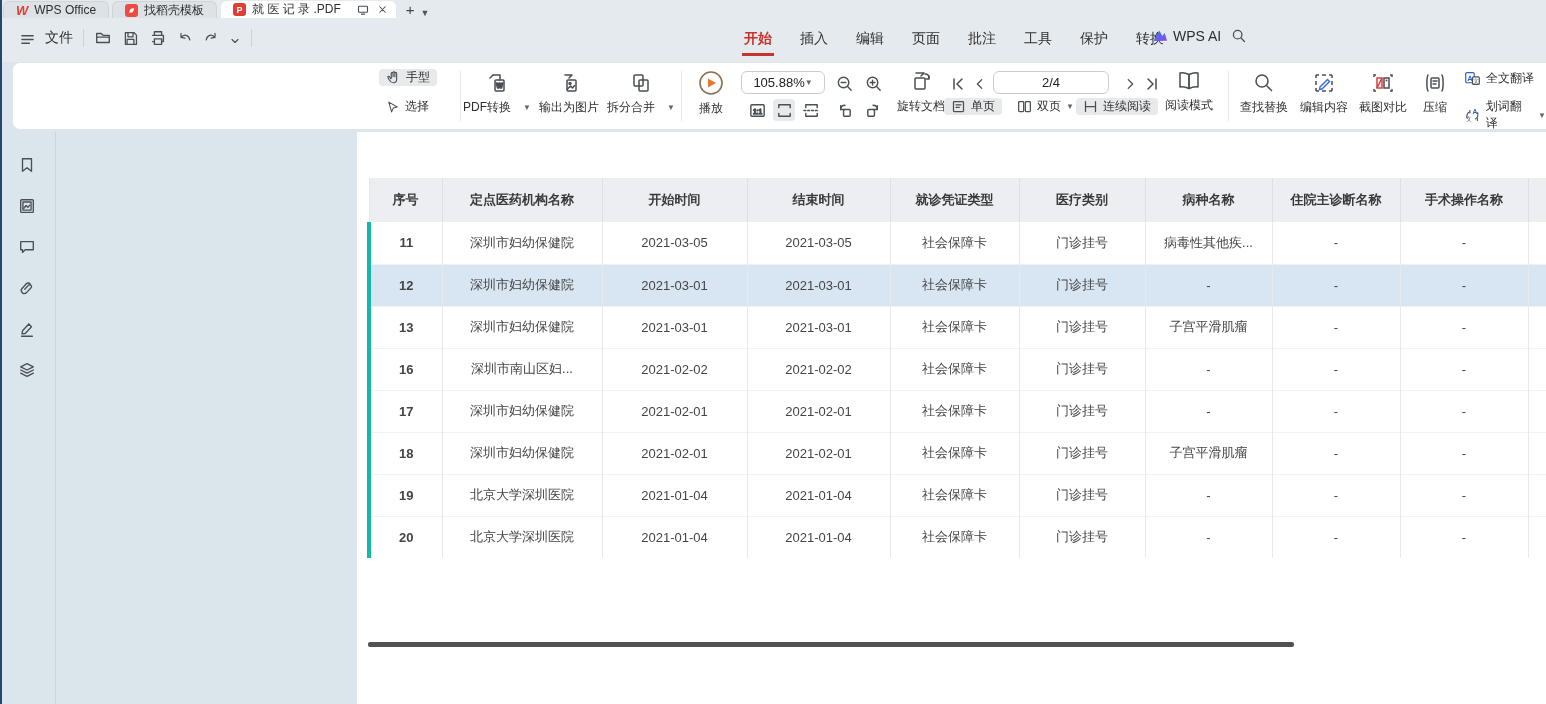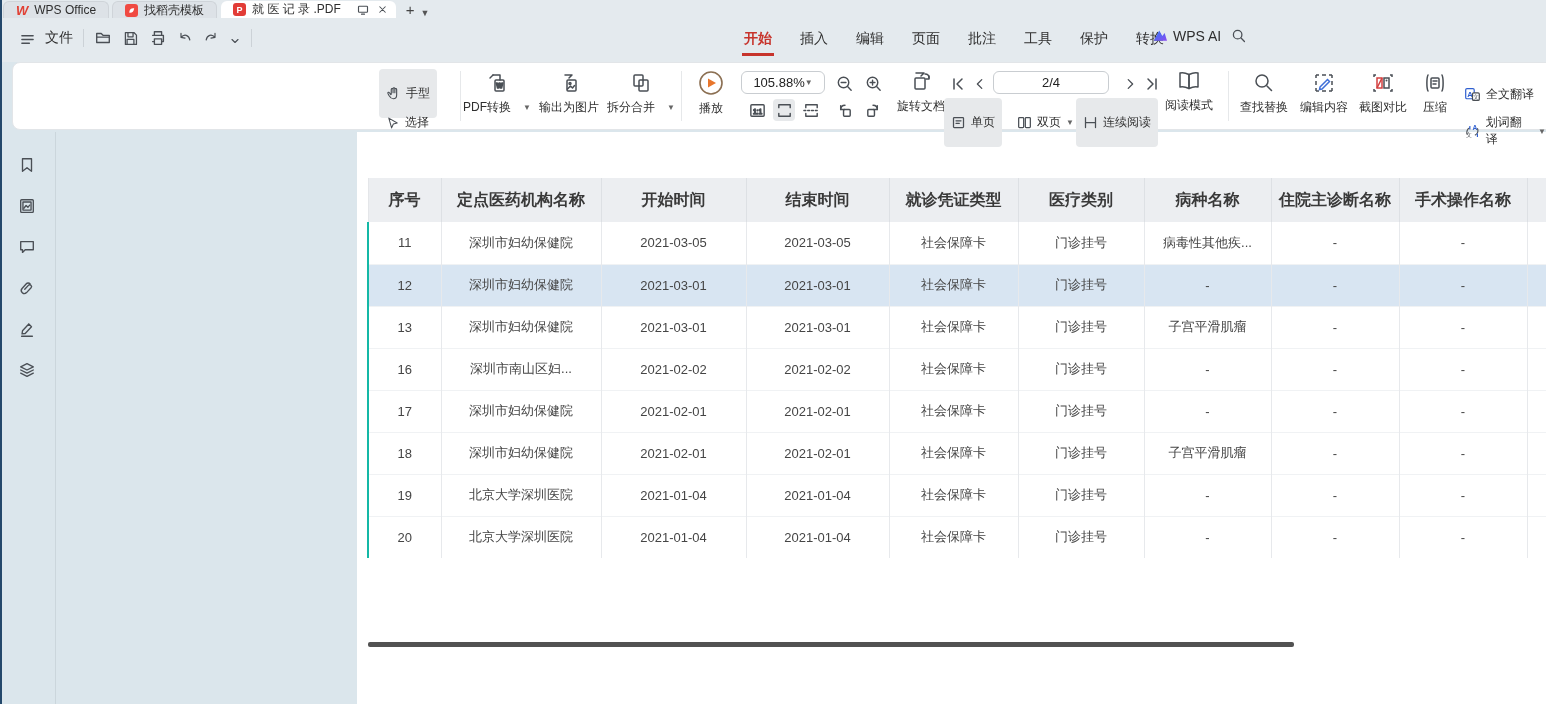--- a/index.html
+++ b/index.html
@@ -34,43 +34,43 @@
   .menu-item.active { color:#c7342c; font-weight:bold; }
   .menu-item.active::after { content:""; position:absolute; left:0; right:0; bottom:-2px; height:3px; background:#c7342c; }
   .wpsai { position:absolute; left:1152px; top:10px; display:flex; align-items:center; gap:5px; font-size:14px; color:#2f2f2f; }
   .menu-search { position:absolute; left:1230px; top:9px; }
 
   
   .toolbar { position:absolute; left:12px; top:62px; width:1542px; height:68px; background:#fff;
              border:1px solid #e2e5e8; border-radius:8px; z-index:5; }
   .sep { position:absolute; top:8px; width:1px; height:50px; background:#e6e8ea; }
   .hl { background:#e7e9eb; border-radius:4px; }
-  .modebtn { position:absolute; display:flex; align-items:center; gap:5px; font-size:12px; color:#2f2f2f; padding:16px 7px; }
+  .modebtn { position:absolute; display:flex; align-items:center; gap:5px; font-size:12px; color:#2f2f2f; padding:0 7px; }
   .tbtn { position:absolute; display:flex; flex-direction:column; align-items:center; gap:4px; font-size:12px; color:#2f2f2f; }
   .tbtn .lbl { white-space:nowrap; display:flex; align-items:center; gap:12px; }
   .chev { font-size:8px; color:#666; }
   .inputbox { position:absolute; height:23px; border:1px solid #c9cdd1; border-radius:6px; background:#fff;
               display:flex; align-items:center; justify-content:center; font-size:13px; color:#222; }
   .mini { position:absolute; width:22px; height:22px; display:flex; align-items:center; justify-content:center; }
 
   
   .side-divider { position:absolute; left:55px; top:132px; width:1px; height:572px; background:#cbd6dc; }
   .side-icons { position:absolute; left:18px; top:156px; display:flex; flex-direction:column; gap:23px; }
   .side-icons .si { width:18px; height:18px; }
 
   
   .page { position:absolute; left:357px; top:132px; width:1189px; height:572px; background:#fff; }
   .doc-table { position:absolute; left:10px; top:46px; border-collapse:collapse; table-layout:fixed; width:1179px; }
-  .doc-table thead th { height:44px; background:#eceef1; font-size:16px; font-weight:bold; color:#393939;
+  .doc-table thead th { height:44px; background:#eceef1; font-size:13px; font-weight:bold; color:#393939;
                         border-right:1px solid #dde0e4; text-align:center; }
   .doc-table thead th:first-child { border-left:1px solid #e4e6e9; }
   .doc-table thead th.pcol, .doc-table td.pcol { border-right:none; }
   .doc-table tbody td { height:42px; text-align:center; font-size:13px; color:#454545;
                         border-right:1px solid #e7e9ec; border-top:1px solid #f0f2f4; }
-  .doc-table tbody td:first-child { border-left:2px solid #14b8a6; }
+  .doc-table tbody td:first-child { border-left:4px solid #14b8a6;font-weight:bold; }
   .doc-table tbody tr:first-child td { border-top:none; }
   .doc-table tbody tr.selected td { background:#d8e5f2; }
   .doc-table th:nth-child(1){width:73px}  .doc-table th:nth-child(2){width:160px}
   .doc-table th:nth-child(3){width:145px} .doc-table th:nth-child(4){width:143px}
   .doc-table th:nth-child(5){width:129px} .doc-table th:nth-child(6){width:126px}
   .doc-table th:nth-child(7){width:127px} .doc-table th:nth-child(8){width:128px}
   .doc-table th:nth-child(9){width:128px} .doc-table th:nth-child(10){width:20px}
   .bottom-bar { position:absolute; left:11px; top:510px; width:926px; height:5px; background:#525252; border-radius:2px; }
 
   svg.ln * { stroke:#4a4f55; fill:none; stroke-width:1.5; stroke-linecap:round; stroke-linejoin:round; }

